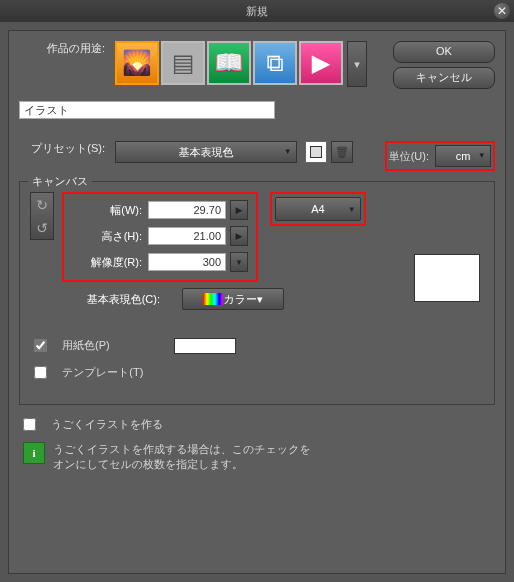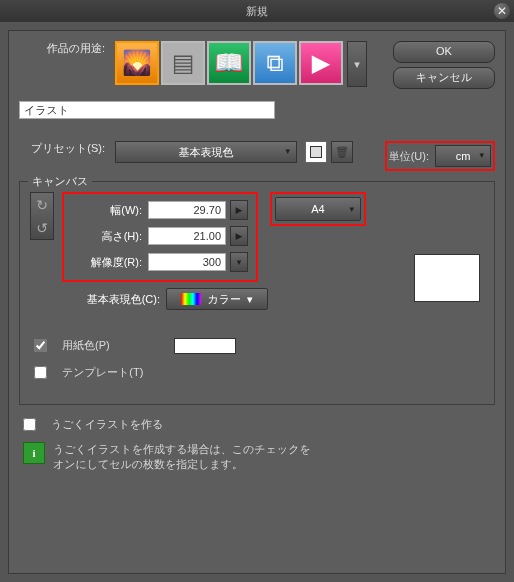--- a/index.html
+++ b/index.html
@@ -177,22 +177,22 @@
     border-radius:2px;
   }
   .size-combo .arr {position:absolute;right:6px;font-size:9px;color:#222;}
   .color-combo {
     width: 100px; height:20px;
     background: linear-gradient(#707070,#4c4c4c);
     border:1px solid #333;
     color:#fff;
     display:flex;align-items:center;justify-content:center;
     position:relative;
-    gap:6px;
     border-radius:2px;
+    margin-left:16px;
   }
   .swatch-strip {
     width: 20px; height:12px;
     background: linear-gradient(to right, #f00,#ff0,#0f0,#0ff,#00f,#f0f);
   }
   .preview {
     position:absolute;
     right: 14px; top: 72px;
     width: 64px; height: 46px;
     background: #fff;

